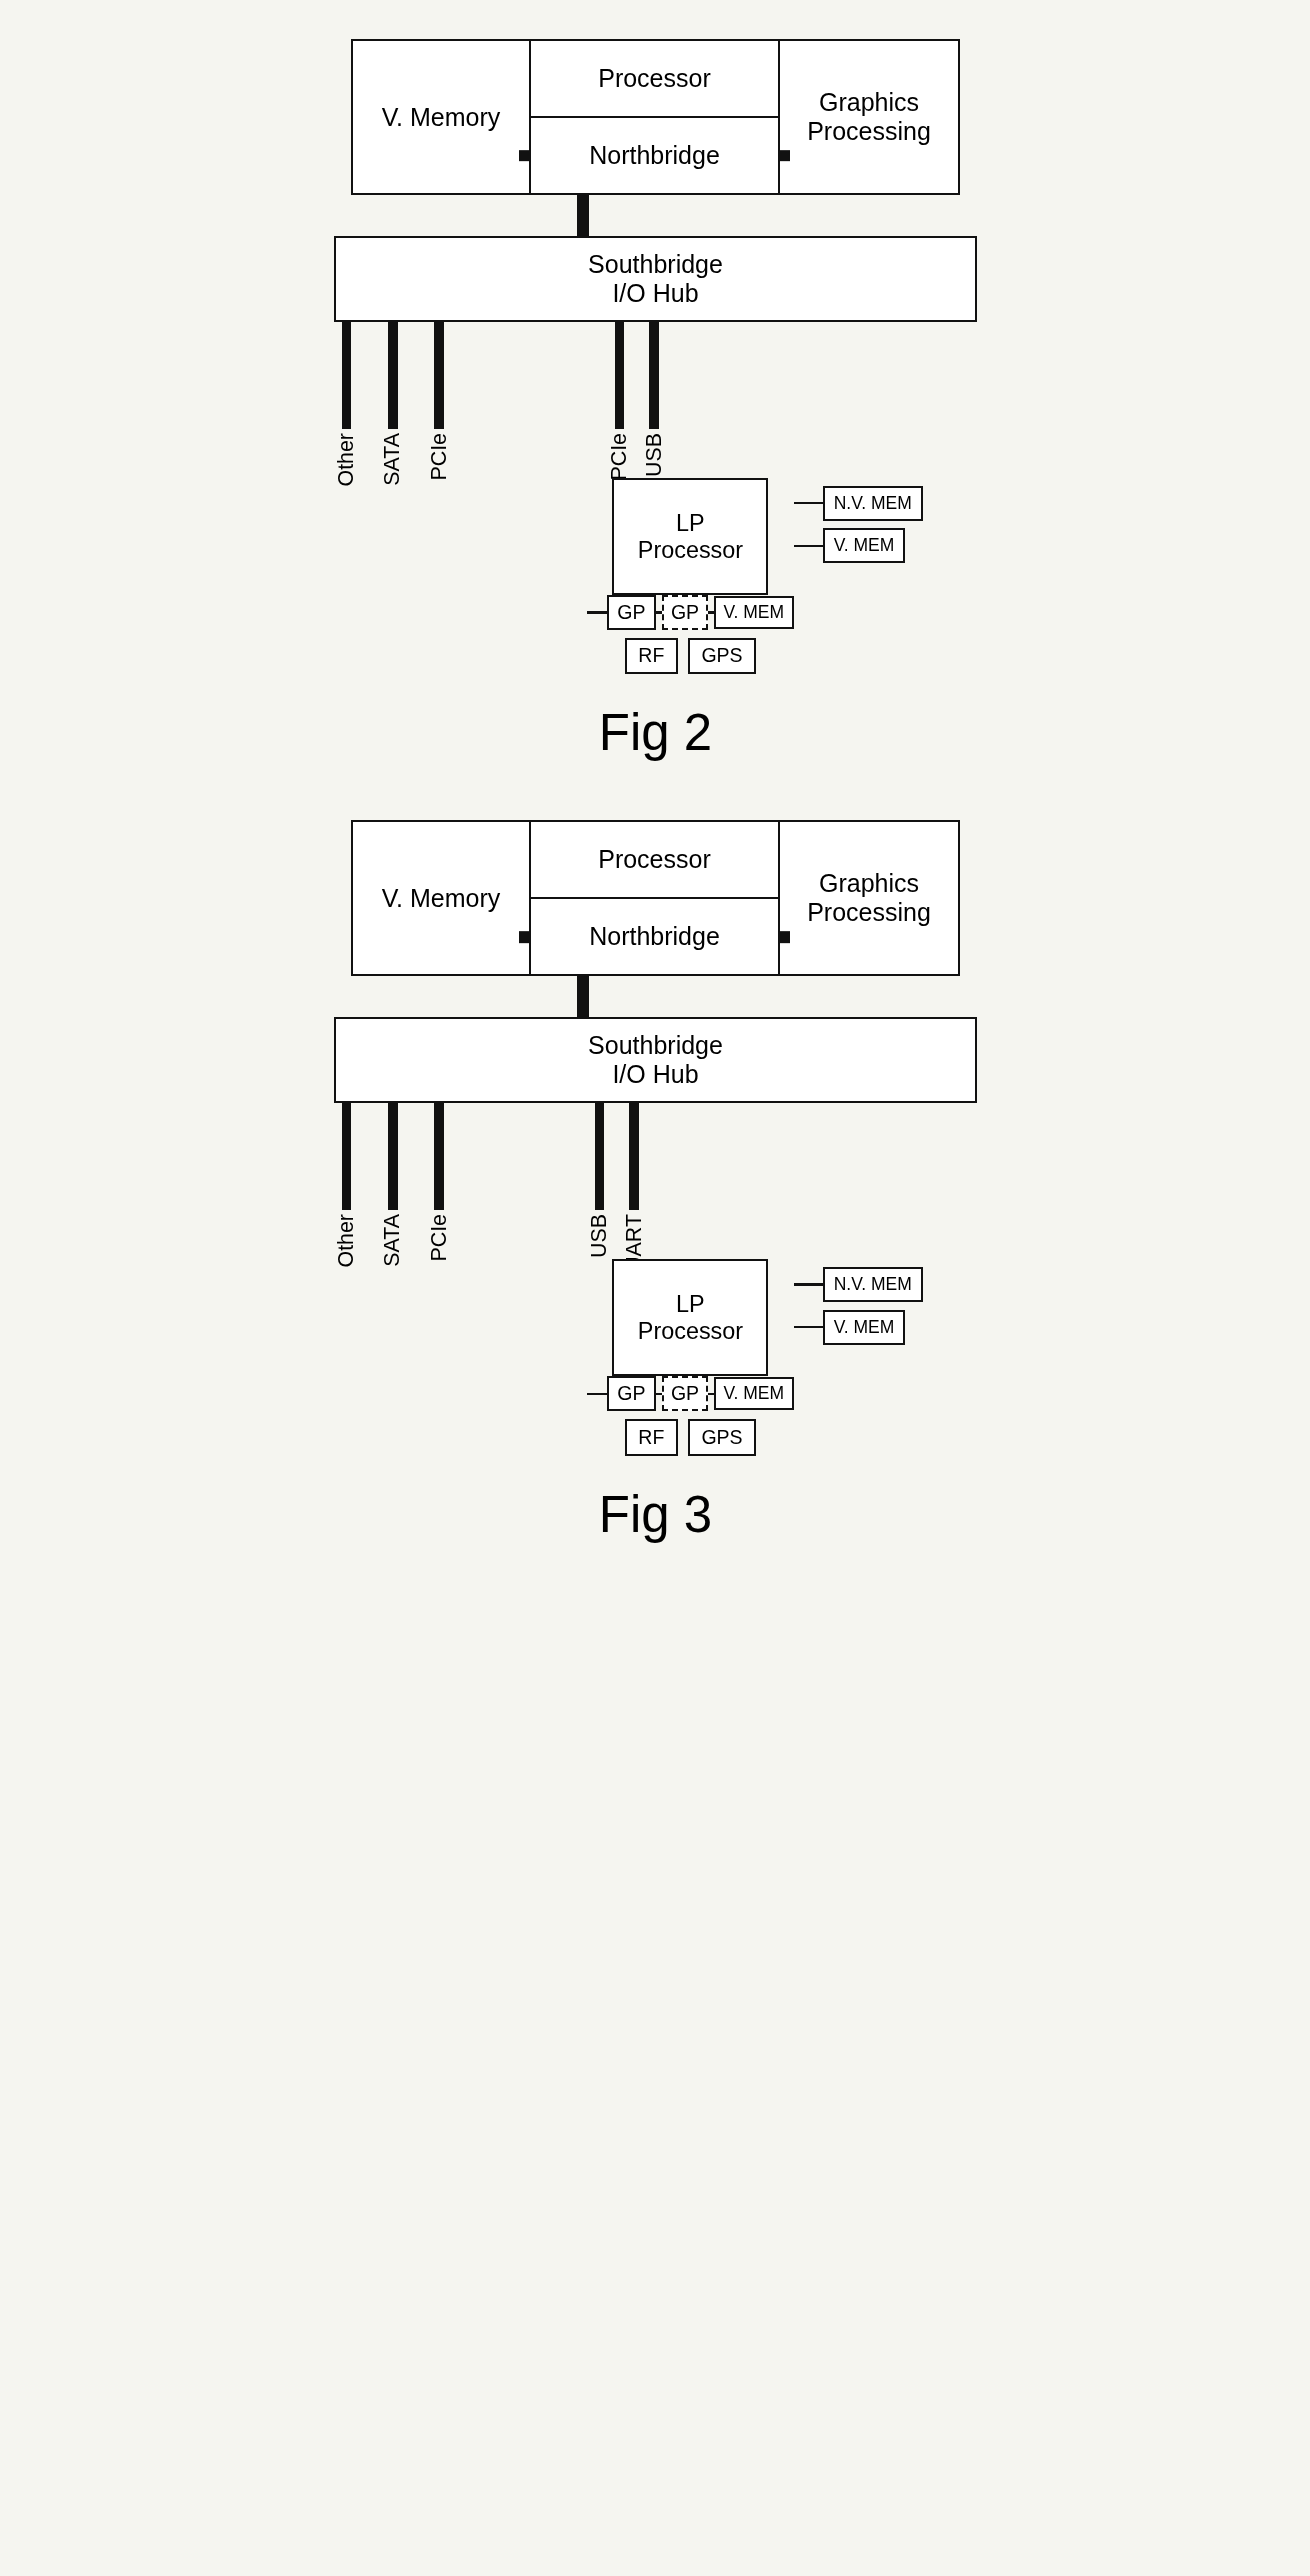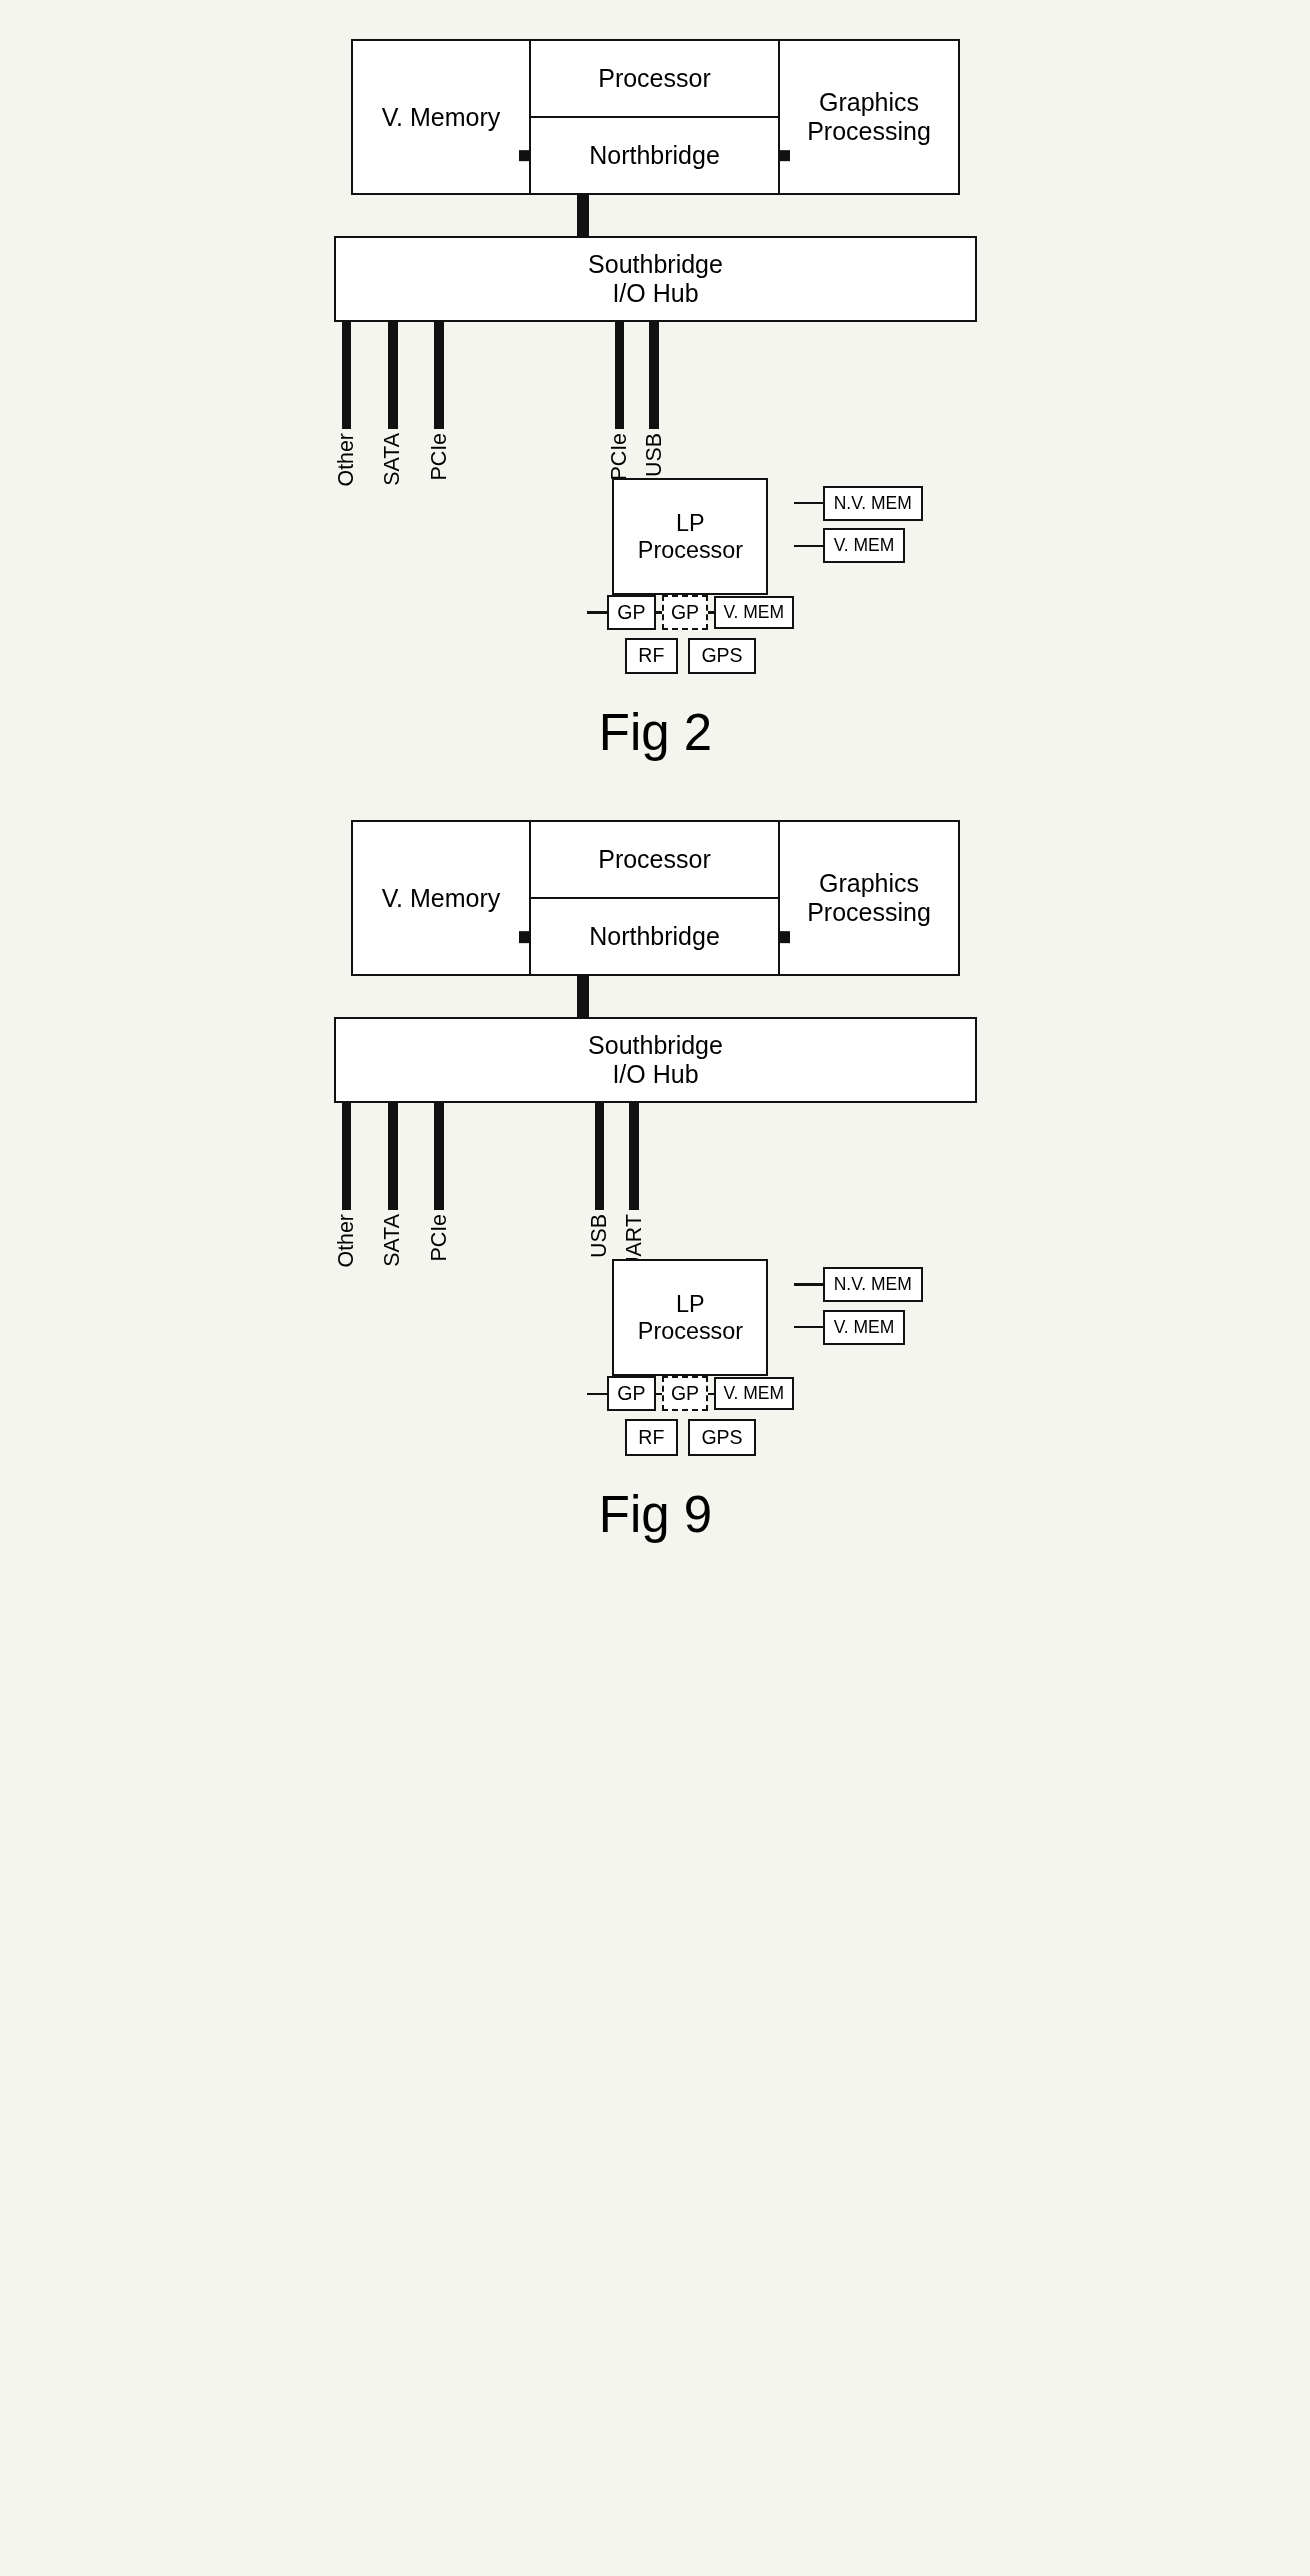--- a/index.html
+++ b/index.html
@@ -263,15 +263,15 @@
           <div style="height:2.4px; width:29px; background:#111;"></div>
           <div style="border:2.4px solid #111; background:white; padding:4.9px 8.8px; font-size:17.5px; white-space:nowrap;">
             <span>V. MEM</span>
           </div>
         </div>
       </div>
     </div>
 
   </div>
 
-  <div class="fig-label">Fig 9</div>
+  <div class="fig-label">Fig 3</div>
 </div>
 
 
 </body></html>

